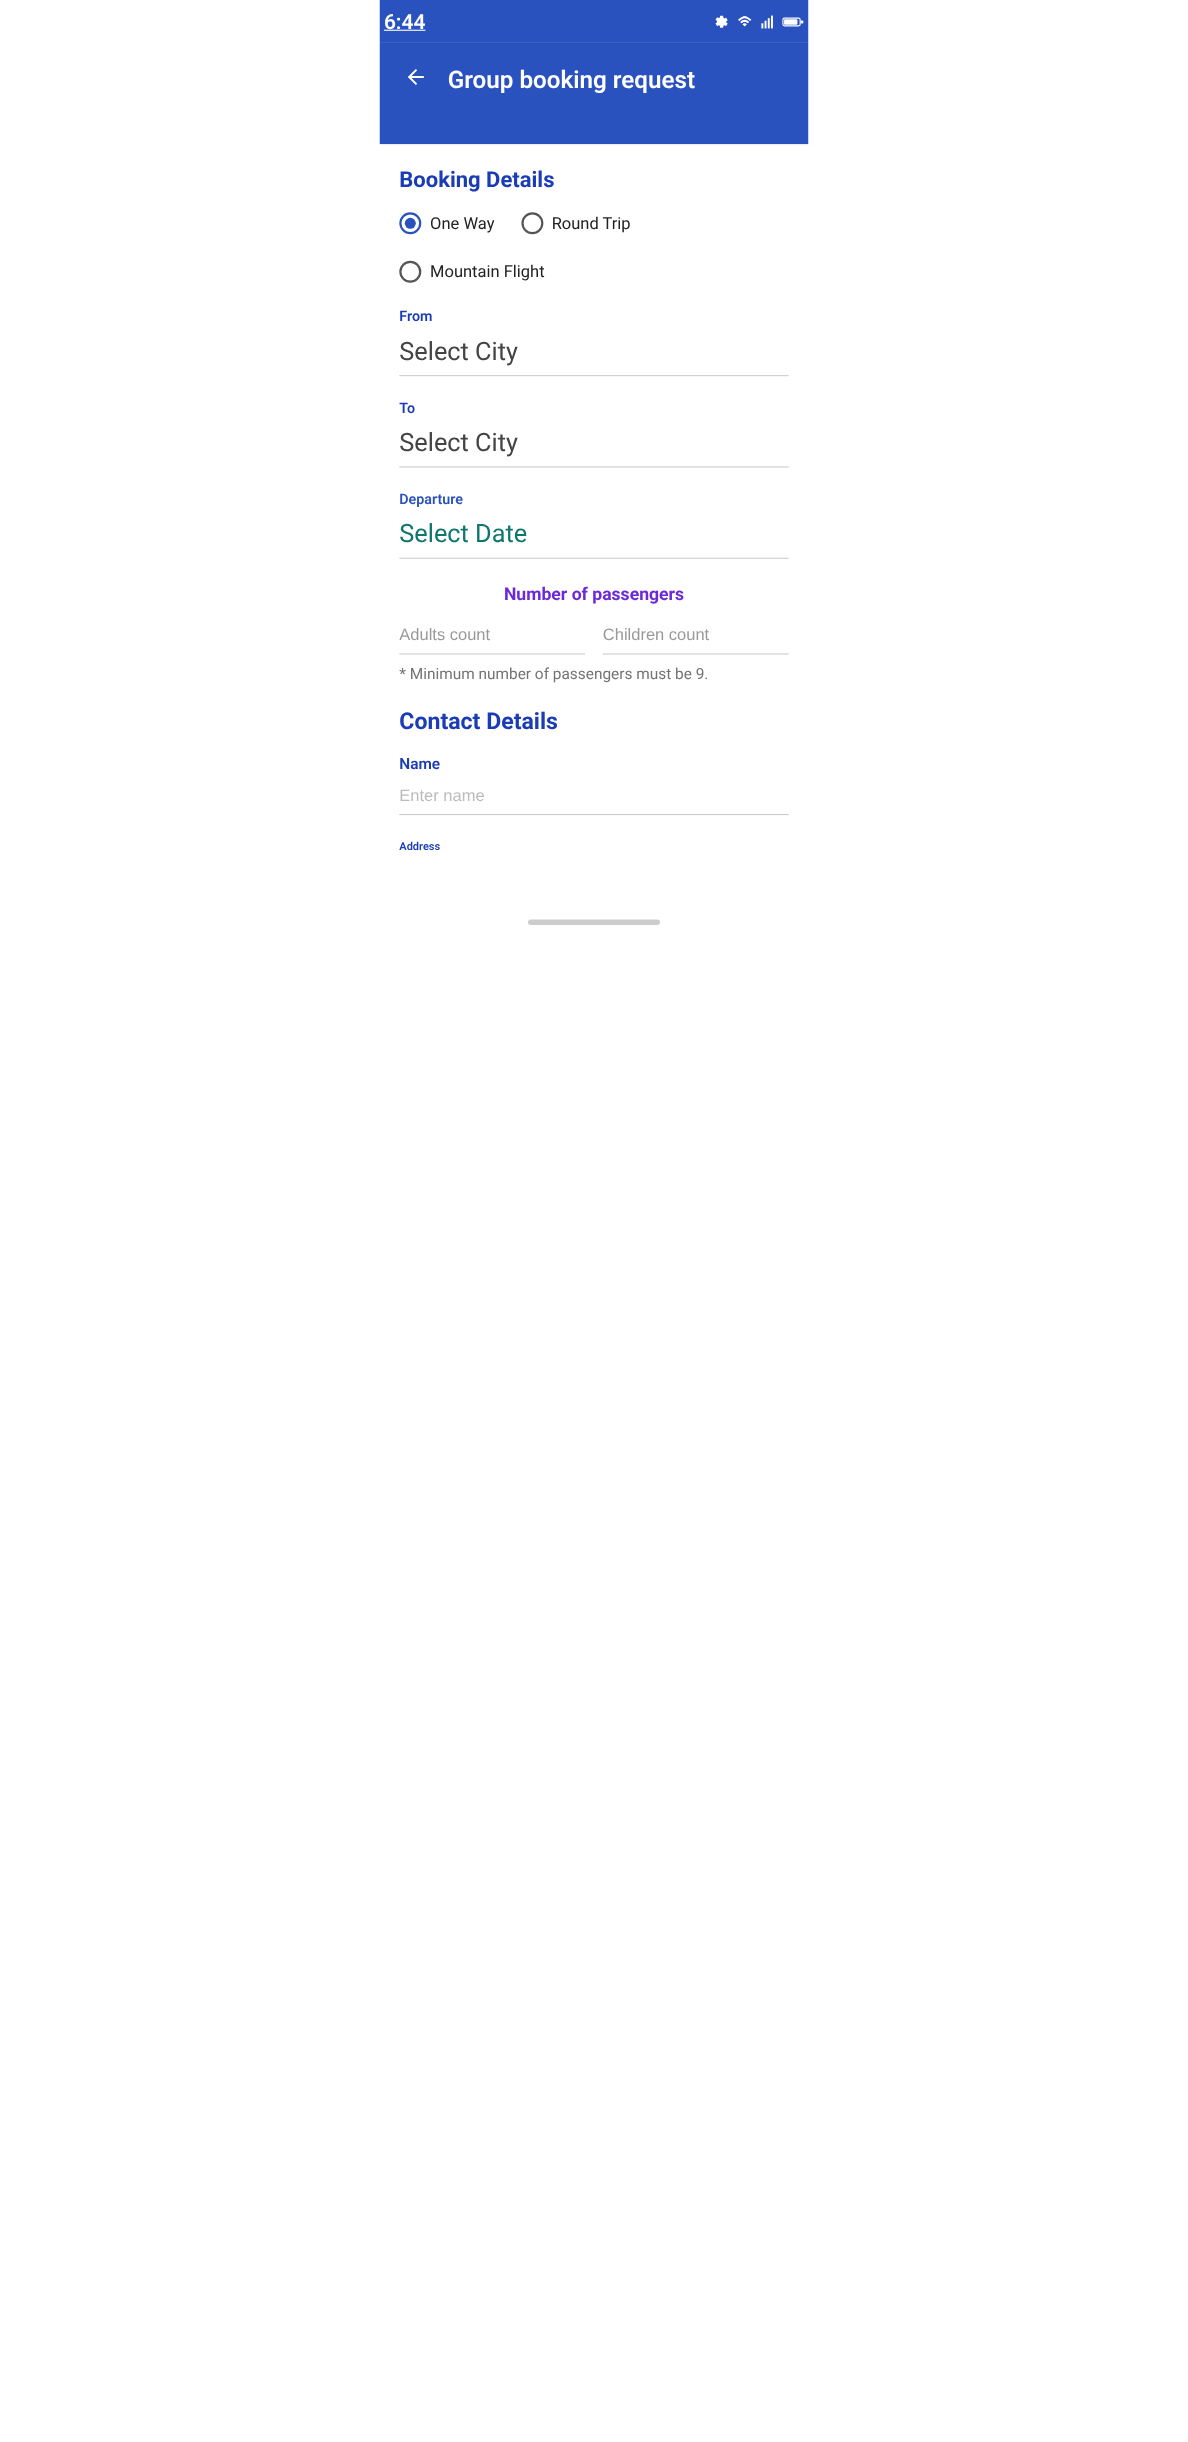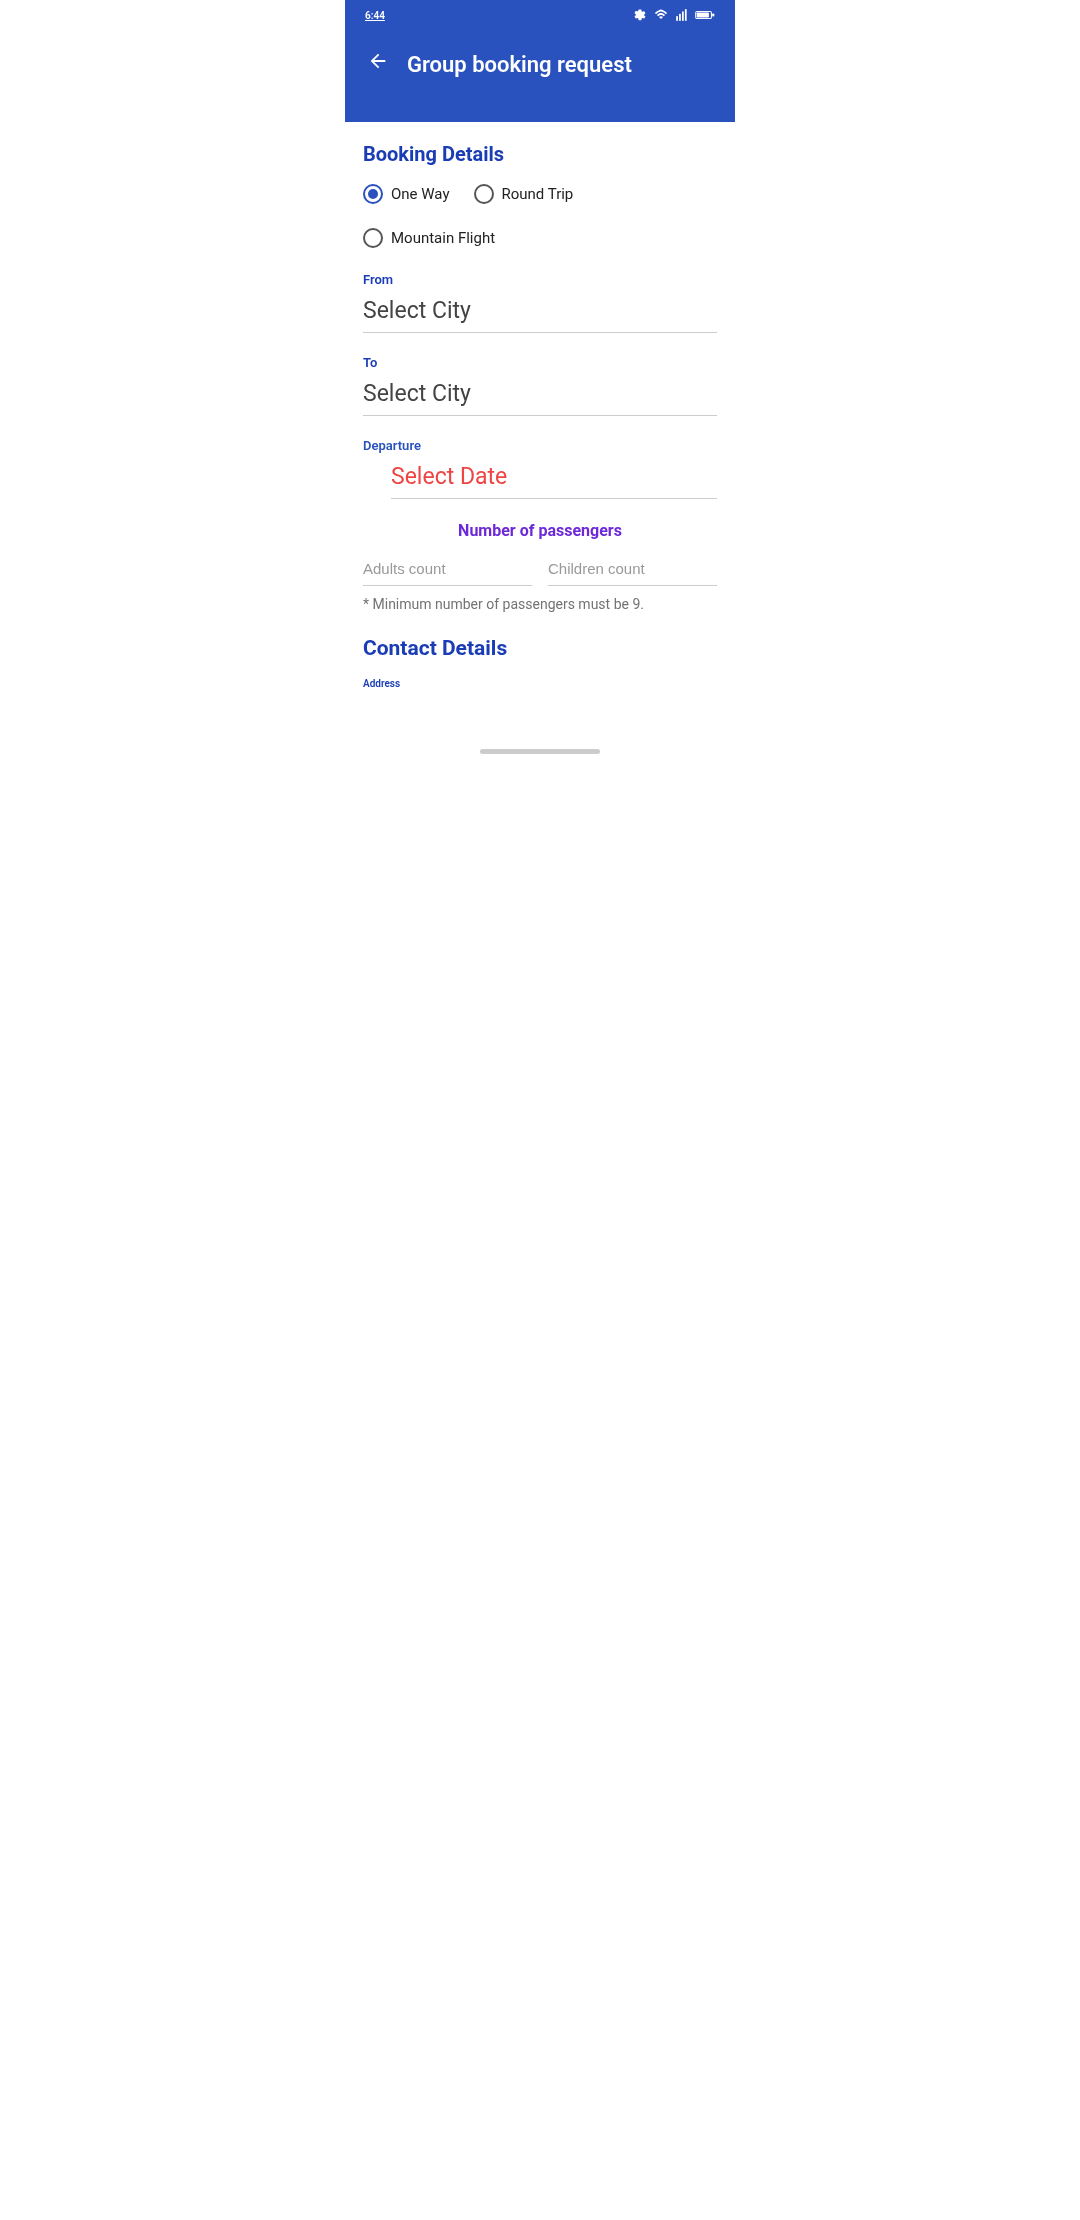--- a/index.html
+++ b/index.html
@@ -16,22 +16,22 @@
       margin: 0 auto;
       min-height: 900px;
     }
 
     .status-bar {
       background-color: #2a52be;
       color: white;
       display: flex;
       justify-content: space-between;
       align-items: center;
-      padding: 8px 20px;
-      font-size: 10px;
+      padding: 8px 4px;
+      font-size: 19px;
       font-weight: 500;
       text-decoration: underline;
     }
 
     .status-bar .time {
       font-weight: 600;
     }
 
     .status-icons {
       display: flex;
@@ -133,22 +133,21 @@
       padding: 6px 0 8px 0;
       border-bottom: 1px solid #ccc;
       min-height: 36px;
     }
 
     .field-value.placeholder {
       color: #444;
     }
 
     .field-value.departure-placeholder {
-      color: #ef4444;
-      margin-left: 28px;
+      color: #0f766e;
     }
 
     .passengers-section {
       margin-bottom: 10px;
     }
 
     .passengers-title {
       color: #6d28d9;
       font-size: 16px;
       font-weight: 700;
@@ -316,20 +315,24 @@
       <div class="passenger-field">
         <input class="passenger-input" type="number" placeholder="Children count" style="">
       </div>
     </div>
     <div class="min-notice">* Minimum number of passengers must be 9.</div>
   </div>
 
   <div>
     <div class="contact-section-title">Contact Details</div>
 
+    <div class="contact-field-group">
+      <div class="contact-field-label">Name</div>
+      <input class="contact-input" type="text" placeholder="Enter name" style="">
+    </div>
 
 
     <div class="contact-field-group">
       <div class="address-label">Address</div>
     </div>
   </div>
 
 </div>
 
 <div class="bottom-bar"></div>

